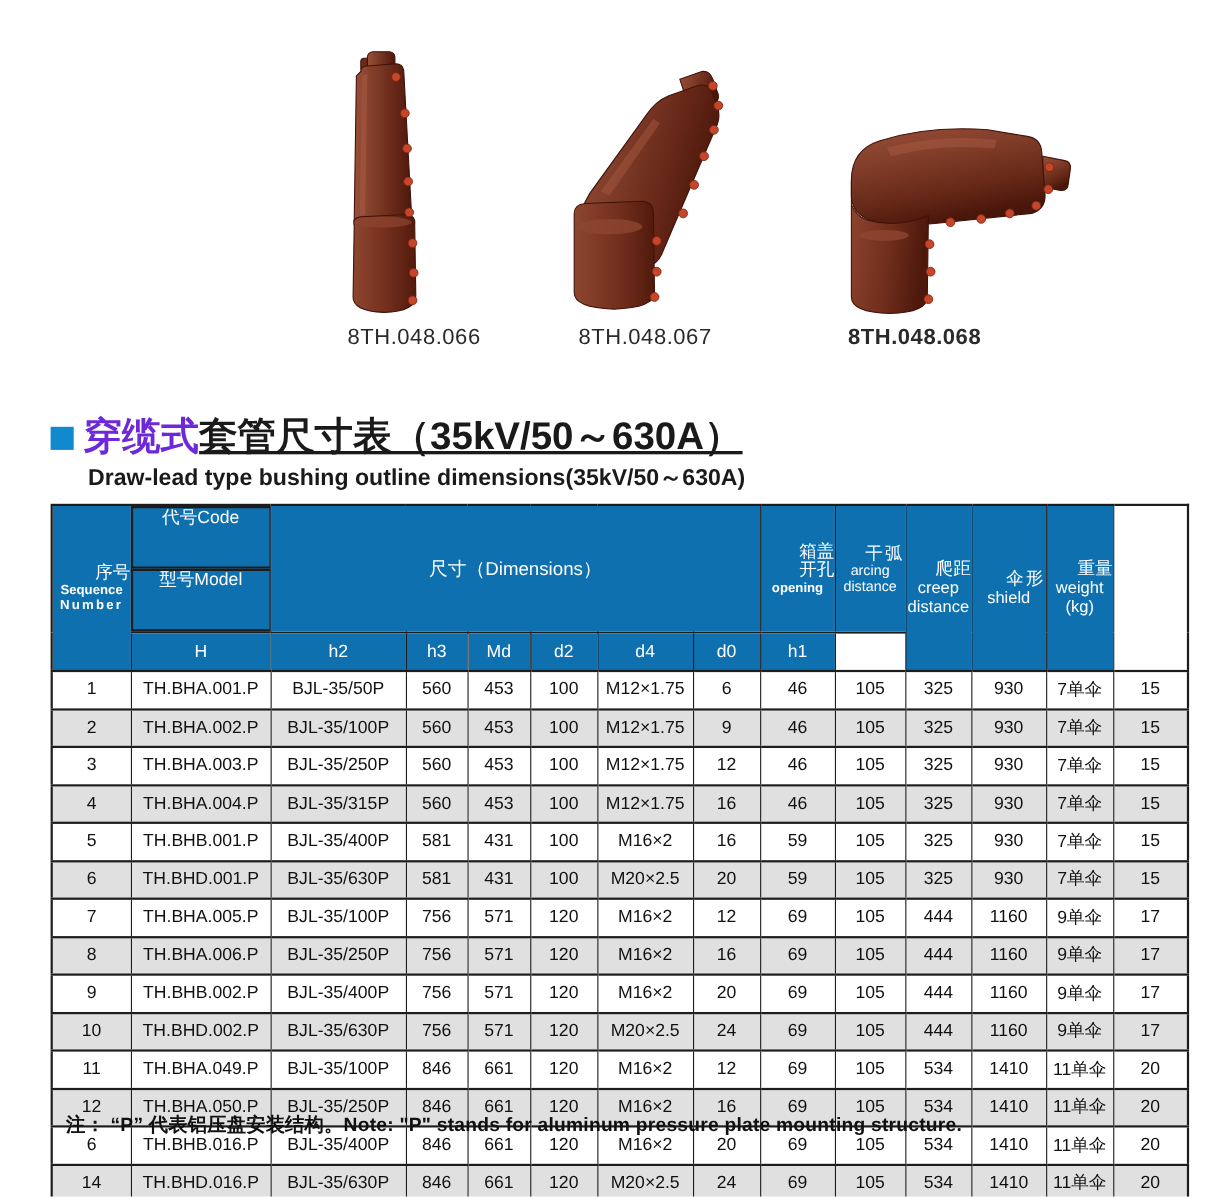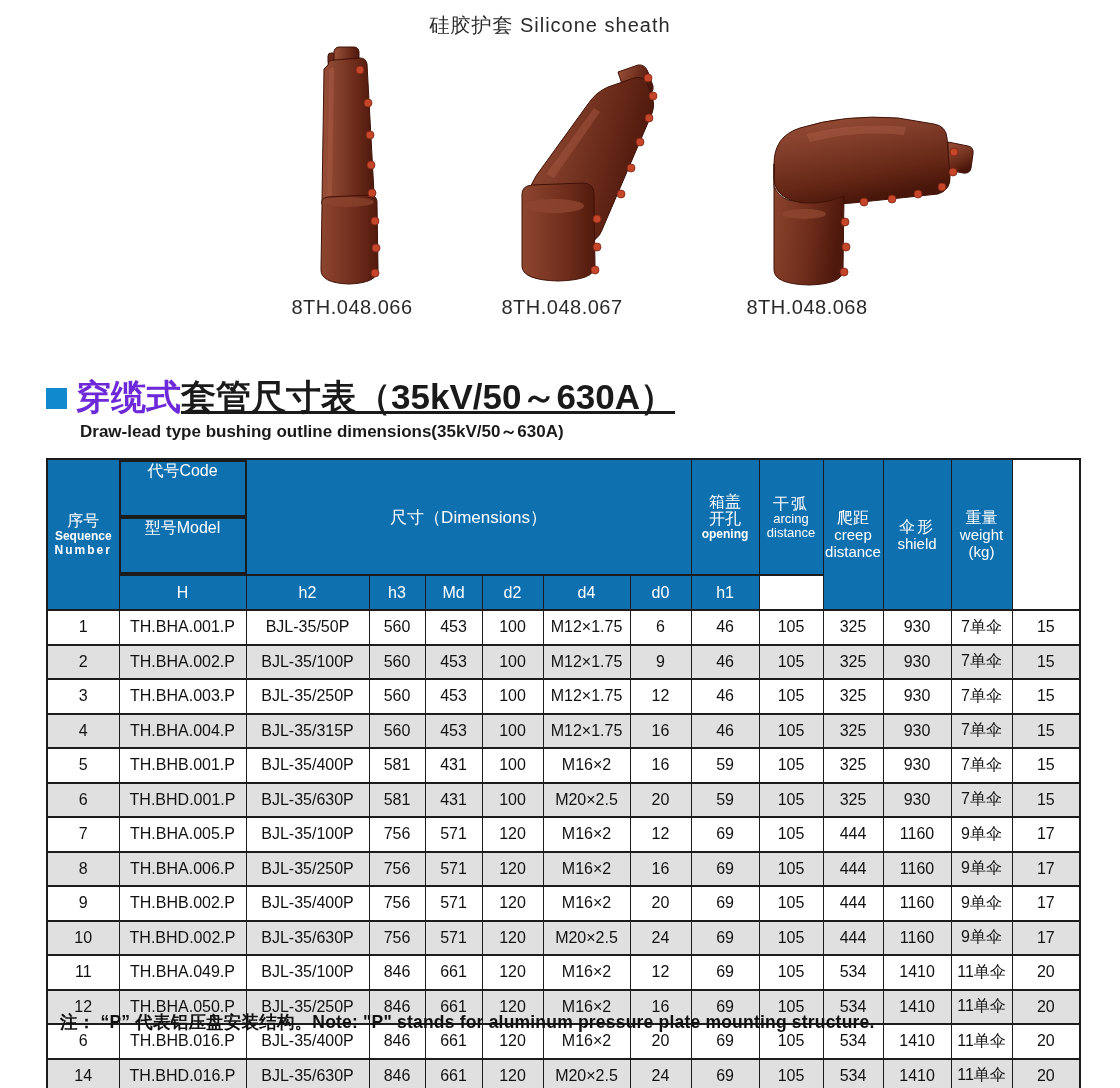--- a/index.html
+++ b/index.html
@@ -3,57 +3,56 @@
 <meta charset="utf-8">
 <style>
   html,body{margin:0;padding:0;background:#fff;}
   #page{position:relative;width:1120px;height:1088px;background:#ffffff;overflow:hidden;
         font-family:"Liberation Sans","DejaVu Sans",sans-serif;color:#1a1a1a;}
 
   .top-title{position:absolute;top:12px;left:0;width:1100px;text-align:center;
              font-size:20px;letter-spacing:1px;color:#2a2a2a;}
 
   .product{position:absolute;}
-  .plabel{position:absolute;top:296px;width:170px;text-align:center;
+  .plabel{position:absolute;top:296px;width:170px;text-align:right;
           font-size:20px;color:#2a2a2a;letter-spacing:0.5px;}
 
   .section-heading{position:absolute;top:377px;left:46px;display:flex;align-items:flex-start;}
   .blue-square{width:21px;height:21px;background:#1189cf;margin-top:11px;margin-right:9px;flex:0 0 auto;}
   .heading-text{font-size:35px;font-weight:800;line-height:40px;white-space:nowrap;}
   .heading-accent{color:#6d28d9;}
   .heading-rest{color:#1a1a1a;text-decoration:underline;}
-  .subtitle{position:absolute;top:420px;left:80px;font-size:17px;font-weight:700;color:#1a1a1a;}
+  .subtitle{position:absolute;top:420px;left:80px;font-size:21px;font-weight:700;color:#1a1a1a;}
 
   table.dim{position:absolute;top:458px;left:46px;width:1033px;border-collapse:collapse;
             table-layout:fixed;border:2px solid #1c1c1c;}
   table.dim th,table.dim td{border-left:1px solid #1c1c1c;border-right:1px solid #1c1c1c;
             border-top:2px solid #1c1c1c;border-bottom:2px solid #1c1c1c;
             text-align:center;vertical-align:middle;padding:0;overflow:hidden;}
   table.dim thead th{background:#0f70af;color:#ffffff;font-weight:400;}
   tr.hrow1 th{height:53px;}
   tr.hrow2 th{height:33px;font-size:16px;}
   table.dim tbody td{height:32.5px;font-size:16px;color:#111;background:#ffffff;}
   table.dim tbody tr:nth-child(even) td{background:#e0e0e0;}
 
-  .zh16{font-size:16px;line-height:17px;display:block;}
+  .zh16{font-size:16px;line-height:17px;display:block;text-align:right;}
   .en12{font-size:12px;line-height:14px;display:block;font-weight:bold;}
   .en13{font-size:13px;line-height:14px;display:block;}
   .en15{font-size:15px;line-height:17px;display:block;}
   .sp2{letter-spacing:2px;}
   .dims-label{font-size:17px;}
 
   .note{position:absolute;top:1010px;left:60px;font-size:17.5px;font-weight:700;color:#111;
         letter-spacing:0.2px;}
 </style>
 </head>
 <body>
 
 <div id="page">
 
-  <div class="top-title">硅胶护套  Silicone sheath</div>
 
   <div class="product" style="left:298px;top:45px;">
     <svg width="100" height="248" viewBox="0 0 100 248">
       <defs>
         <linearGradient id="gA" x1="0" y1="0" x2="1" y2="0">
           <stop offset="0" stop-color="#9a4f38"></stop>
             <stop offset="0.3" stop-color="#83402c"></stop>
           <stop offset="0.65" stop-color="#6b2a1a"></stop>
             <stop offset="1" stop-color="#4c180c"></stop>
         </linearGradient>
@@ -147,21 +146,21 @@
           <circle cx="208" cy="50" r="4"></circle>
         <circle cx="99" cy="120" r="4"></circle>
           <circle cx="100" cy="145" r="4"></circle>
           <circle cx="98" cy="170" r="4"></circle>
       </g>
     </svg>
   </div>
 
   <div class="plabel" style="left:267px;">8TH.048.066</div>
   <div class="plabel" style="left:477px;">8TH.048.067</div>
-  <div class="plabel" style="left:722px;">8TH.048.068</div>
+  <div class="plabel" style="left:722px;font-weight:bold;">8TH.048.068</div>
 
   <div class="section-heading">
     <span class="blue-square"></span>
     <span class="heading-text"><span class="heading-accent">穿缆式</span><span class="heading-rest">套管尺寸表（35kV/50～630A）</span></span>
   </div>
   <div class="subtitle">Draw-lead type bushing outline dimensions(35kV/50～630A)</div>
 
   <table class="dim">
     <colgroup>
       <col style="width:72px">

